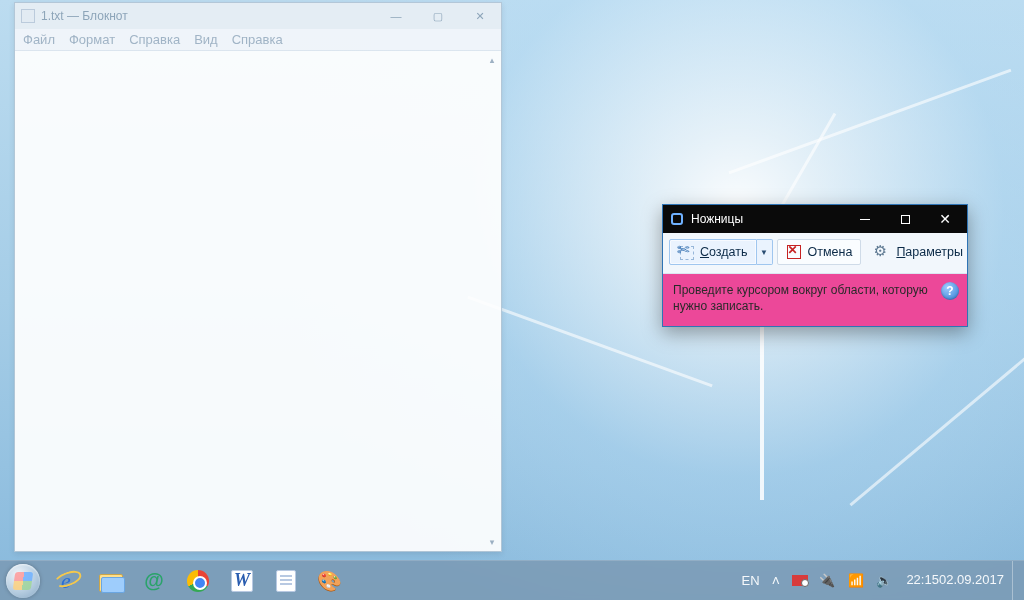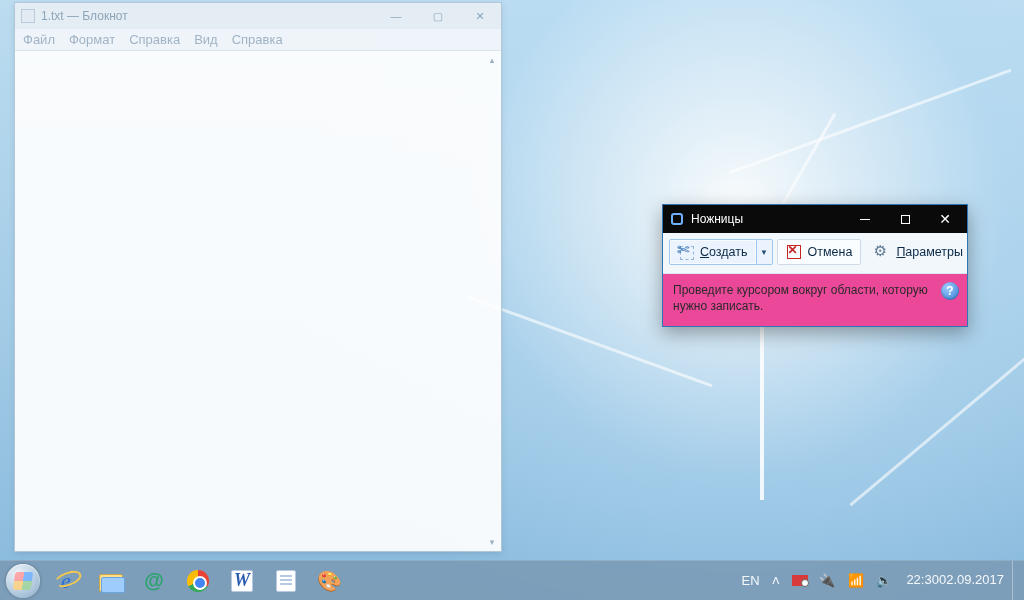--- a/index.html
+++ b/index.html
@@ -302,19 +302,19 @@
     <div class="tray">
       <div class="tray-item">EN</div>
       <div class="tray-item up-caret"></div>
       <div class="tray-item">
           <span class="flag"></span>
         </div>
       <div class="tray-item plug"></div>
       <div class="tray-item net"></div>
       <div class="tray-item snd"></div>
       <div class="tray-item clock">
-        <div>22:30</div>
+        <div>22:15</div>
         <div>02.09.2017</div>
       </div>
       <div class="show-desktop"></div>
     </div>
   </div>
 </div>
 
 </body></html>

